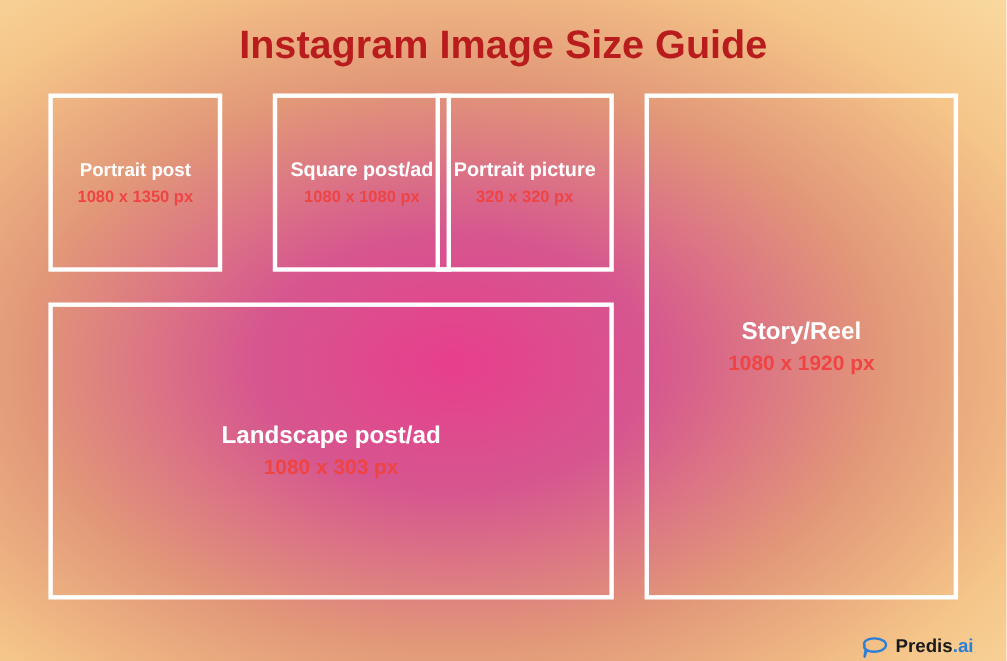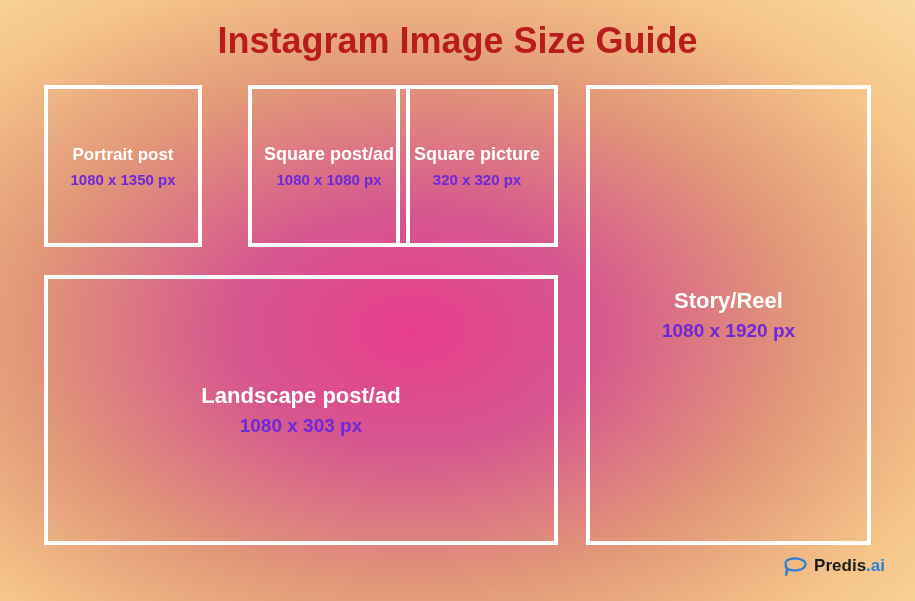--- a/index.html
+++ b/index.html
@@ -38,21 +38,21 @@
       align-items: center;
       text-align: center;
     }
     .box-label {
       color: #fff;
       font-weight: 700;
       font-size: 19px;
       margin-bottom: 6px;
     }
     .box-dim {
-      color: #6d28d9;
+      color: #ef4444;
       font-weight: 700;
       font-size: 16px;
     }
     .box-portrait {
       top: 0;
       left: 0;
       width: 158px;
       height: 162px;
     }
     .box-portrait .box-label { font-size: 17px; }
@@ -85,21 +85,21 @@
     .box-story {
       top: 0;
       left: 542px;
       width: 285px;
       height: 460px;
     }
     .box-story .box-label { font-size: 22px; }
     .box-story .box-dim { font-size: 19px; }
     .brand {
       position: absolute;
-      bottom: 24px;
+      bottom: 2px;
       right: 30px;
       display: flex;
       align-items: center;
       gap: 6px;
     }
     .brand-logo {
       width: 26px;
       height: 22px;
     }
     .brand-text {
@@ -120,21 +120,21 @@
     <div class="box-label">Portrait post</div>
     <div class="box-dim">1080 x 1350 px</div>
   </div>
 
   <div class="box box-square">
     <div class="box-label">Square post/ad</div>
     <div class="box-dim">1080 x 1080 px</div>
   </div>
 
   <div class="box box-profile">
-    <div class="box-label">Square picture</div>
+    <div class="box-label">Portrait picture</div>
     <div class="box-dim">320 x 320 px</div>
   </div>
 
   <div class="box box-landscape">
     <div class="box-label">Landscape post/ad</div>
     <div class="box-dim">1080 x 303 px</div>
   </div>
 
   <div class="box box-story">
     <div class="box-label">Story/Reel</div>

